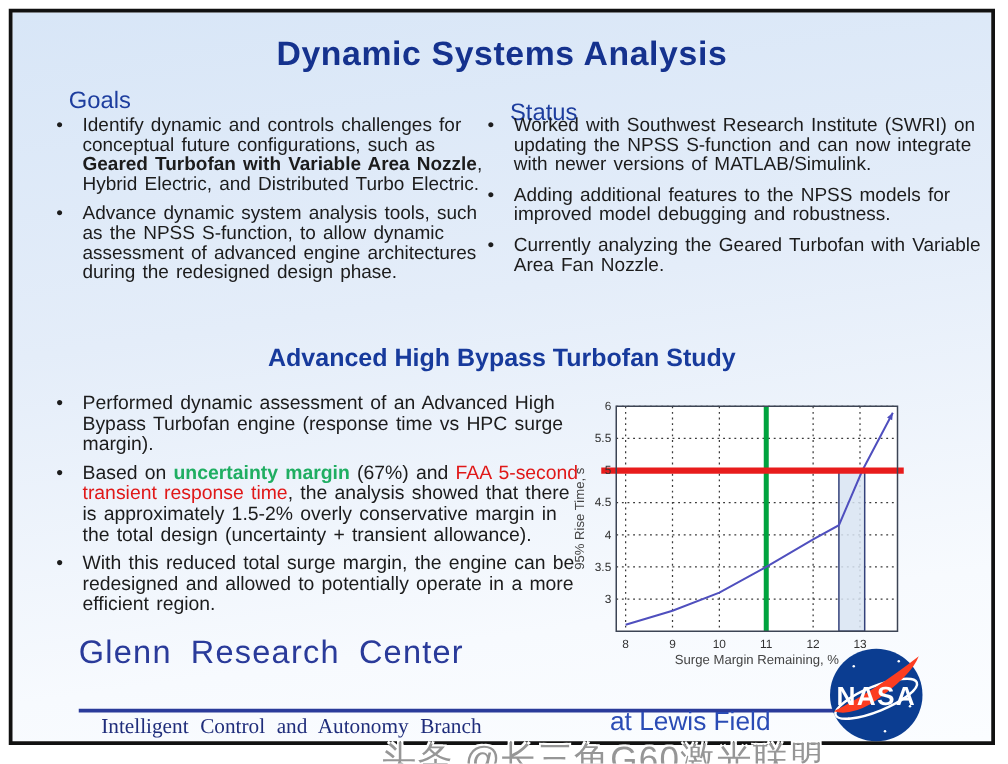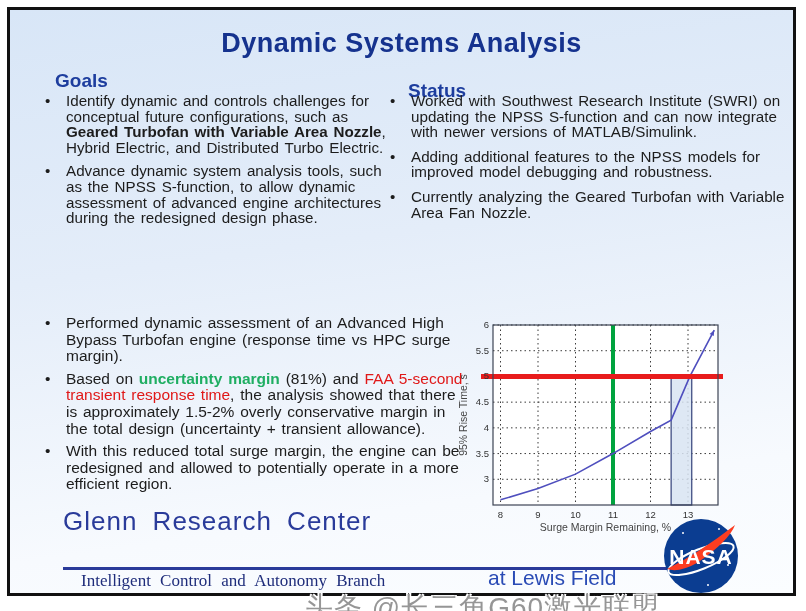--- a/index.html
+++ b/index.html
@@ -2,21 +2,21 @@
 <html><head>
 <meta charset="utf-8">
 <style>
   html,body{margin:0;padding:0;background:#ffffff;}
   .page{position:relative;width:806px;height:611px;background:#ffffff;overflow:hidden;
         font-family:"Liberation Sans",sans-serif;}
   .slide{position:absolute;left:7px;top:7px;width:783px;height:583px;border:3px solid #111111;
          background:linear-gradient(172deg,#d8e6f7 0%,#e4edf9 40%,#f7fafe 80%,#fbfdff 100%);}
   .page-title{position:absolute;left:0;right:0;top:18px;text-align:center;
               font-size:27px;font-weight:bold;color:#15328e;letter-spacing:0.5px;}
-  .col-heading{position:absolute;font-size:19px;font-weight:bold;color:#1d3d9e;}
+  .col-heading{position:absolute;font-size:19px;font-weight:normal;color:#1d3d9e;}
   .section-heading{position:absolute;left:0;right:0;text-align:center;
                    font-size:20px;font-weight:bold;color:#173a9c;}
   .bullets{position:absolute;color:#1c1c1c;}
   .bullet-row{display:flex;align-items:flex-start;}
   .bullet-dot{flex:none;width:28px;padding-left:7px;box-sizing:border-box;}
   .bullet-text{flex:1;}
   .seg-bold{font-weight:bold;text-align:center;}
   .goals-list{left:28px;top:83px;width:356px;font-size:15.2px;line-height:15.6px;word-spacing:1.5px;}
   .goals-list .bullet-row{margin-bottom:8px;}
   .status-list{left:373px;top:83px;width:414px;font-size:15.2px;line-height:15.6px;word-spacing:1.5px;}
@@ -64,28 +64,29 @@
         <div class="bullet-row">
           <span class="bullet-dot">•</span>
           <span class="bullet-text"><span>Adding additional features to the NPSS models for improved model debugging and robustness.</span></span>
         </div>
         <div class="bullet-row">
           <span class="bullet-dot">•</span>
           <span class="bullet-text"><span>Currently analyzing the Geared Turbofan with Variable Area Fan Nozzle.</span></span>
         </div>
       </div>
 
+    <div class="section-heading" style="top:266px;">Advanced High Bypass Turbofan Study</div>
     <div class="bullets study-list">
         <div class="bullet-row">
           <span class="bullet-dot">•</span>
           <span class="bullet-text"><span>Performed dynamic assessment of an Advanced High Bypass Turbofan engine (response time vs HPC surge margin).</span></span>
         </div>
         <div class="bullet-row">
           <span class="bullet-dot">•</span>
-          <span class="bullet-text"><span>Based on </span><span style="color: rgb(31, 174, 98); font-weight: bold;">uncertainty margin</span><span> (81%) and </span><span style="color: rgb(224, 24, 24);">FAA 5-second transient response time</span><span>, the analysis showed that there is approximately 1.5-2% overly conservative margin in the total design (uncertainty + transient allowance).</span></span>
+          <span class="bullet-text"><span>Based on </span><span style="color: rgb(31, 174, 98); font-weight: bold;">uncertainty margin</span><span> (67%) and </span><span style="color: rgb(224, 24, 24);">FAA 5-second transient response time</span><span>, the analysis showed that there is approximately 1.5-2% overly conservative margin in the total design (uncertainty + transient allowance).</span></span>
         </div>
         <div class="bullet-row">
           <span class="bullet-dot">•</span>
           <span class="bullet-text"><span>With this reduced total surge margin, the engine can be redesigned and allowed to potentially operate in a more efficient region.</span></span>
         </div>
       </div>
 
     <svg class="study-chart" width="345" height="218">
         <rect x="38" y="7" width="225" height="180" fill="#ffffff"></rect>
         <line x1="45.50000000000001" y1="7" x2="45.50000000000001" y2="187" stroke="#3a3a3a" stroke-width="1" stroke-dasharray="1.5 3"></line>

